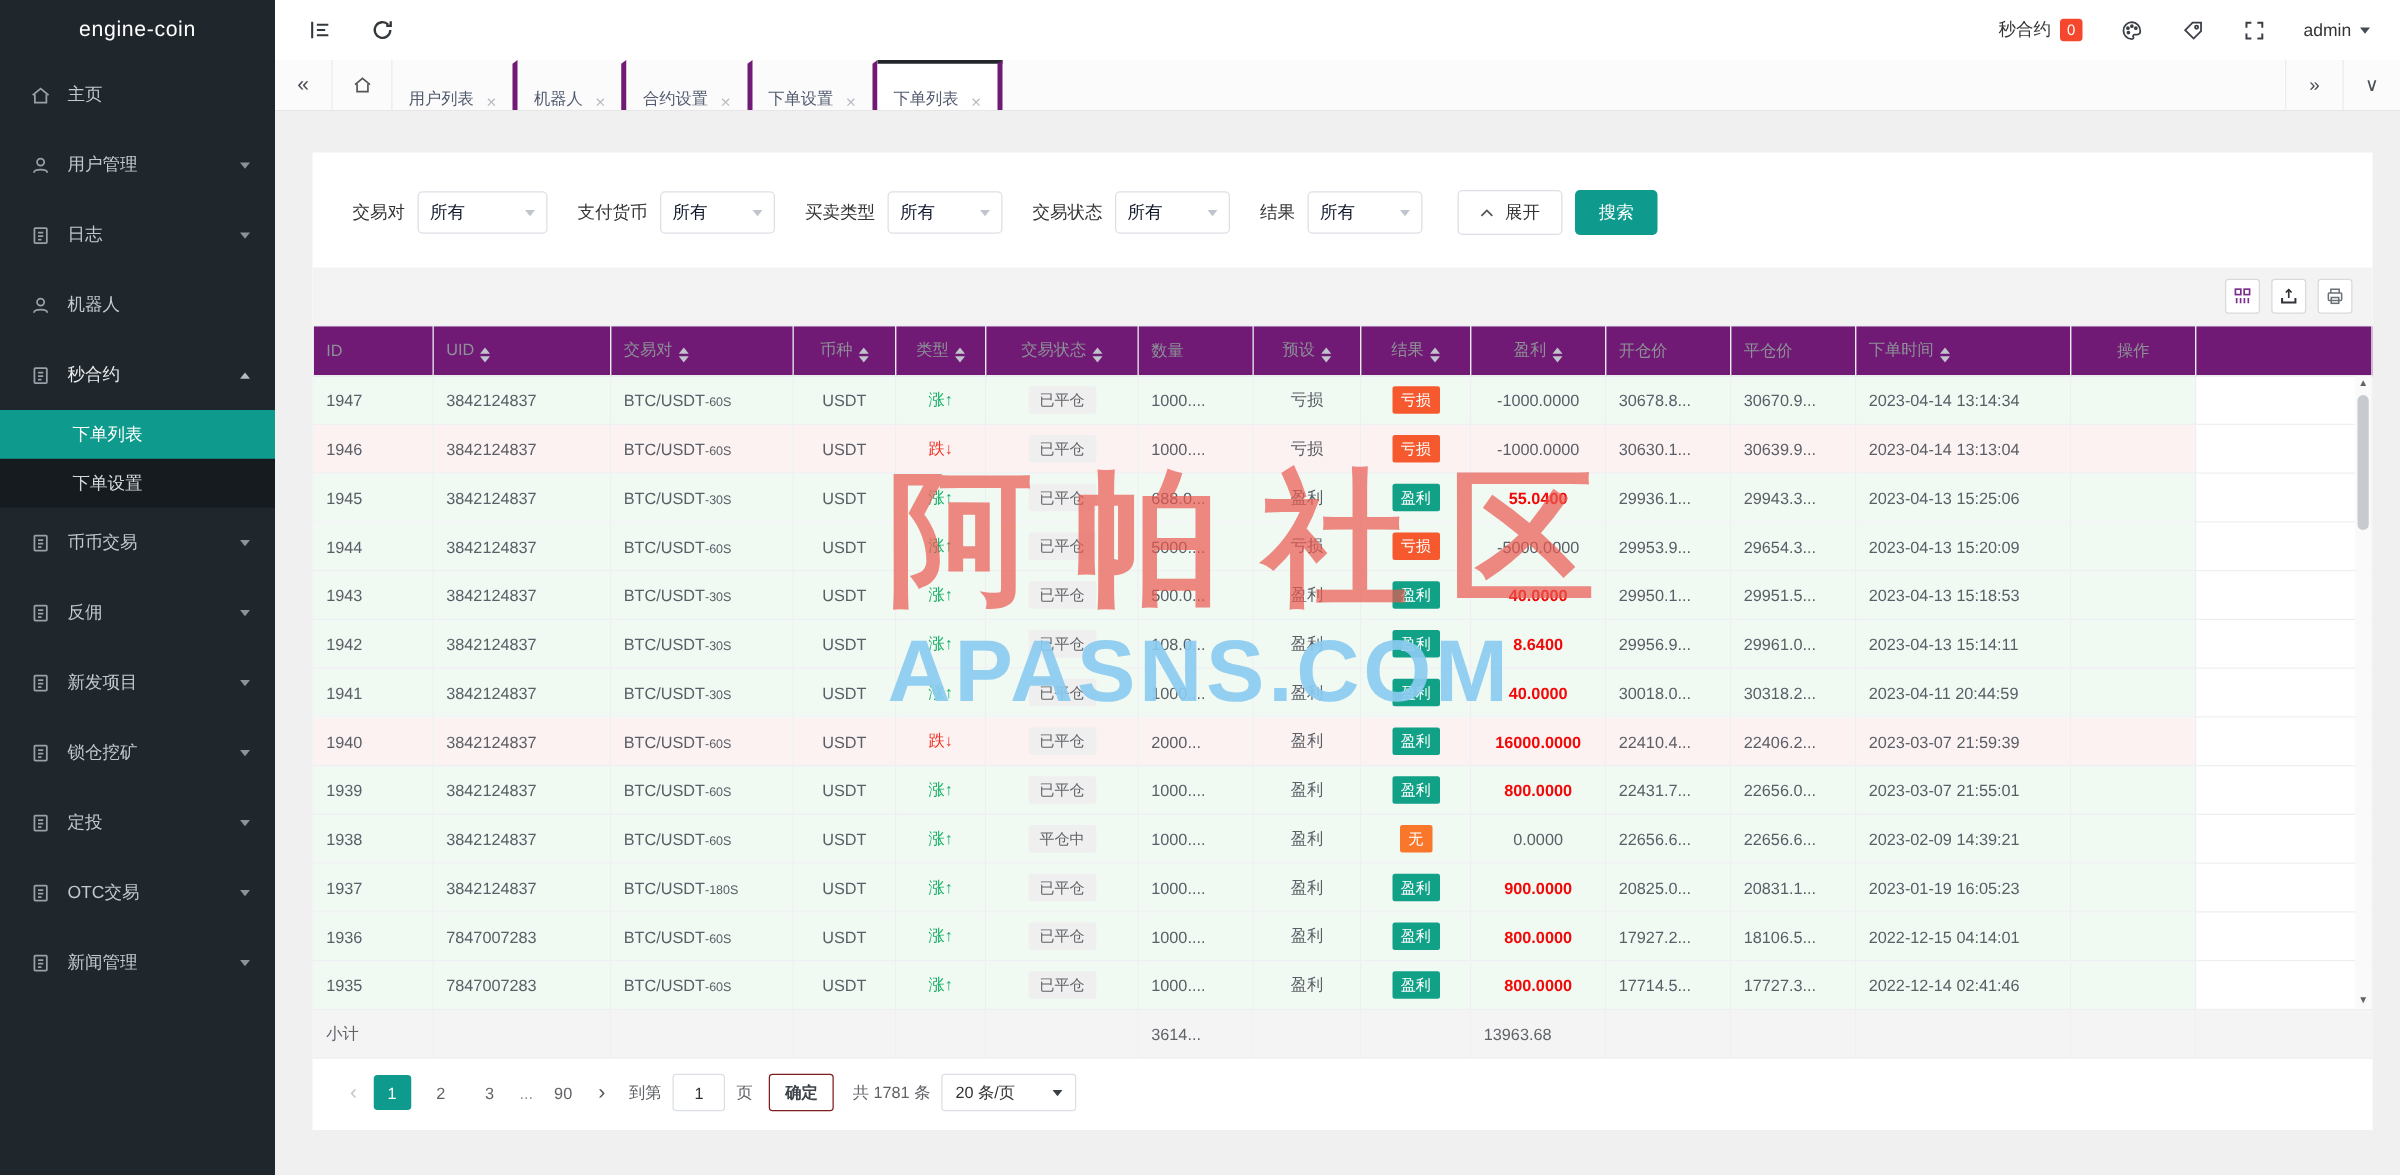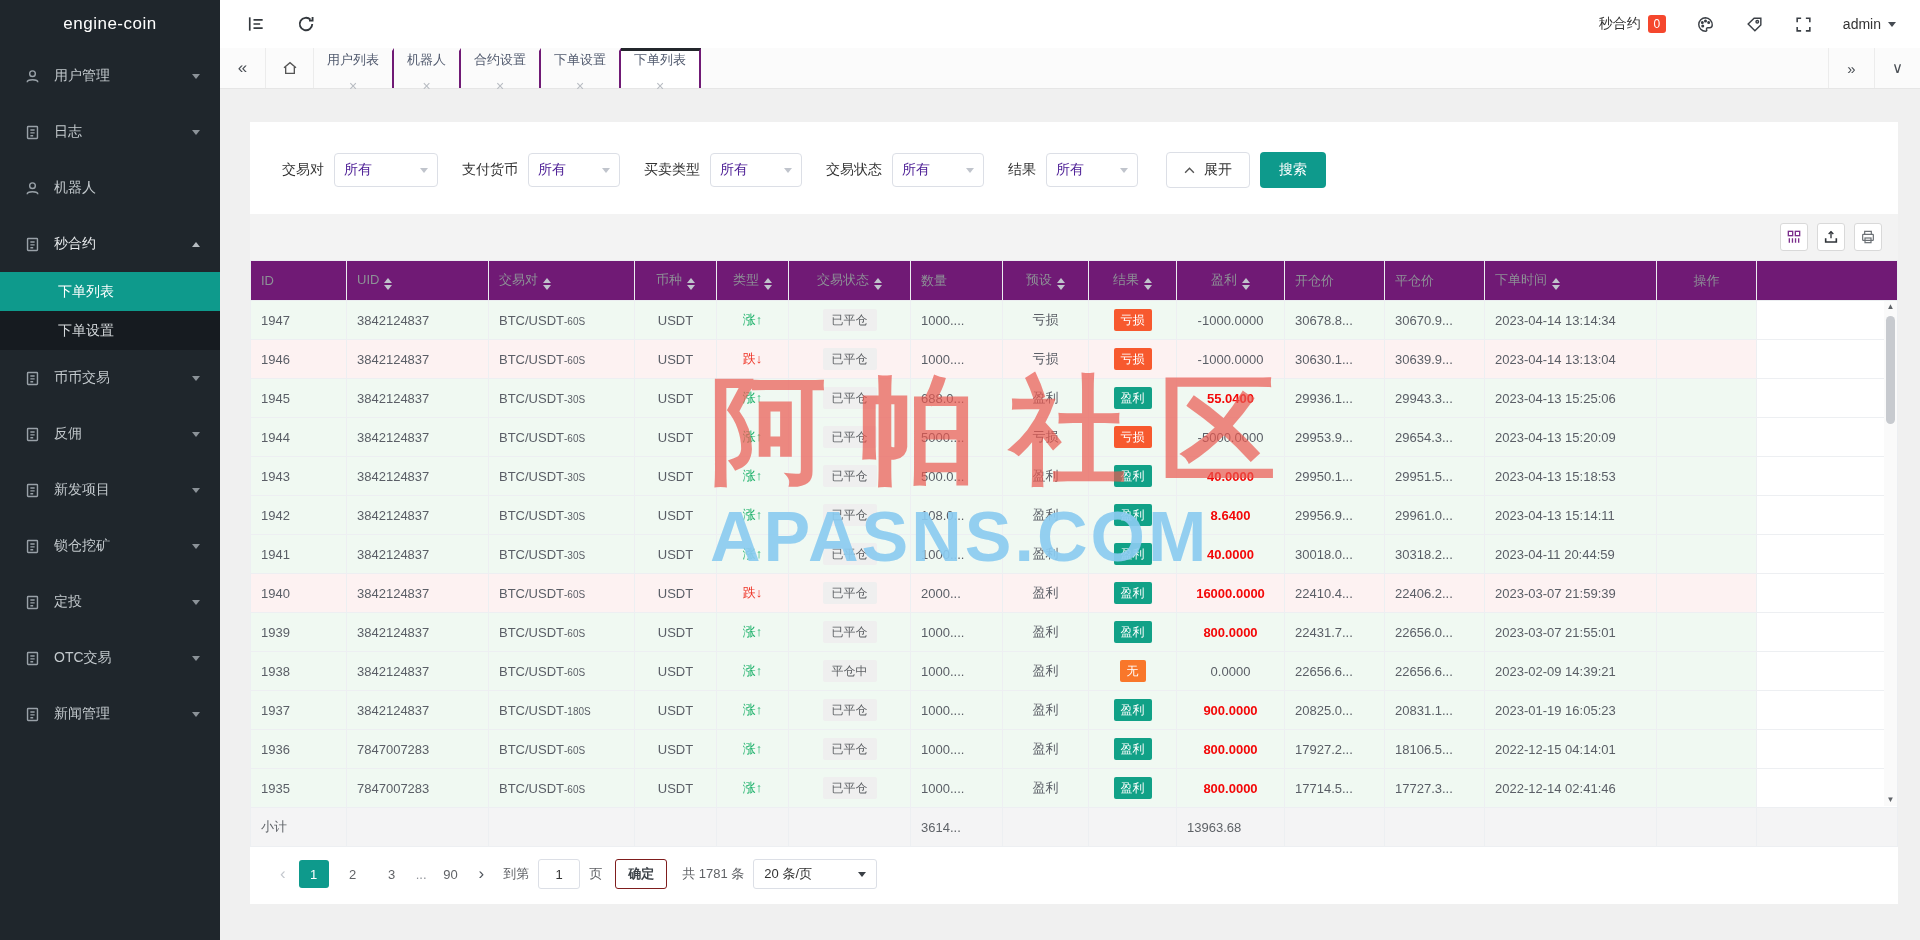--- a/index.html
+++ b/index.html
@@ -38,36 +38,36 @@
   .tri-dark { border-top:5px solid #454b52; }
 
   
   .tabbar { height:41px; background:#fbfbfb; border-bottom:1px solid #e6e6e6; display:flex; align-items:stretch; }
   .tab-nav { width:46px; display:flex; align-items:center; justify-content:center;
     border-right:1px solid #ececec; color:#4a4f55; font-size:17px; cursor:pointer; }
   .tab-home { width:48px; display:flex; align-items:center; justify-content:center;
     border-right:1px solid #ececec; color:#555; cursor:pointer; }
   .tab-home svg { width:16px; height:16px; }
   .tabs-strip { display:flex; align-items:stretch; }
-  .tab { display:flex; align-items:center; gap:10px; padding:0 13px; border-right:2px solid #701a75;
-    font-size:13px; color:#515a6e; border-top:3px solid transparent; cursor:pointer;flex-direction:column; }
+  .tab { display:flex; align-items:flex-end; gap:10px; padding:0 13px; border-right:4px solid #701a75;
+    font-size:13px; color:#515a6e; border-top:3px solid transparent; cursor:pointer; }
   .tab.active { background:#fff; border-top-color:#23272c; }
   .tab-close { color:#b8bcc2; font-size:14px; line-height:1; cursor:pointer; }
   .tab-right { margin-left:auto; display:flex; }
   .tab-rbtn { width:46px; display:flex; align-items:center; justify-content:center;
     border-left:1px solid #ececec; color:#4a4f55; font-size:15px; cursor:pointer; }
 
   
   .content { position:relative; height:851px; background:#f0f0f0; padding-top:33px; }
   .card { margin:0 22px 0 30px; background:#fff; height:782px; position:relative; }
 
   .filters { display:flex; align-items:center; padding:30px 0 0 32px; gap:24px; }
   .f-group { display:flex; align-items:center; gap:10px; font-size:14px; color:#333; }
   .f-select { width:92px; height:34px; border:1px solid #dcdfe6; border-radius:4px; background:#fff;
-    display:flex; align-items:center; padding:16px 9px; color:#4c1d95; font-size:14px; cursor:pointer; }
+    display:flex; align-items:center; padding:16px 9px; color:#0f172a; font-size:14px; cursor:pointer; }
   .f-group:first-child .f-select { width:104px; }
   .f-caret { margin-left:auto; border-left:4px solid transparent; border-right:4px solid transparent;
     border-top:5px solid #c0c4cc; }
   .btn-expand { height:36px; margin-left:4px; border:1px solid #dcdfe6; border-radius:4px; background:#fff;
     display:flex; align-items:center; gap:9px; padding:0 17px; font-size:14px; color:#333; cursor:pointer; }
   .chev-up { width:11px; height:7px; color:#555; }
   .chev-up svg { width:100%; height:100%; }
   .btn-search { height:36px; background:#0e9a8c; color:#fff; border:none; border-radius:4px;
     padding:0 19px; font-size:14px; display:flex; align-items:center; cursor:pointer; margin-left:-14px; }
 
@@ -113,35 +113,44 @@
   .pg-btn { min-width:30px; height:28px; display:flex; align-items:center; justify-content:center;
     border-radius:3px; cursor:pointer; }
   .pg-btn.active { background:#0e9a8c; color:#fff; }
   .pg-ellipsis { color:#909399; }
   .goto-label { margin-left:6px; }
   .goto-input { width:42px; height:30px; border:1px solid #dcdfe6; border-radius:3px; text-align:center;
     font-size:13px; color:#333; font-family:inherit; }
   .btn-confirm { height:30px; padding:0 12px; border:1px solid #7f1d1d; border-radius:3px; background:#fff;
     font-size:13px; color:#3d4349; font-weight:700; cursor:pointer; margin-left:4px; font-family:inherit; }
   .total-label { margin-left:6px; }
-  .size-select { width:124px; height:30px; border:1px solid #dcdfe6; border-radius:3px; background:#fff;
+  .size-select { width:108px; height:30px; border:1px solid #dcdfe6; border-radius:3px; background:#fff;
     display:flex; align-items:center; padding:0 10px; font-size:13px; color:#333; cursor:pointer; }
   .sel-caret { margin-left:auto; border-left:4px solid transparent; border-right:4px solid transparent;
     border-top:5px solid #3a3f45; }
 
   .watermark { position:absolute; left:490px; top:283px; z-index:6; pointer-events:none; text-align:left; }
   .wm1 { font-size:116px; font-weight:700; color:rgba(234,88,80,.70); letter-spacing:34px; line-height:1; white-space:nowrap;text-align:right; }
   .wm2 { font-size:70px; font-weight:700; color:rgba(139,203,240,.92); letter-spacing:3px; margin-top:14px; line-height:1; white-space:nowrap; }
 </style>
 </head>
 <body>
 
 <aside class="sidebar">
   <div class="logo">engine-coin</div>
   <nav>
+      <div class="s-item">
+        <span class="s-icon">
+          <svg viewBox="0 0 24 24" fill="none" stroke="currentColor" stroke-width="2">
+            <path d="M3 11.5 12 4l9 7.5"></path>
+            <path d="M5.5 10.5V20h13v-9.5"></path>
+          </svg>
+        </span>
+        <span class="s-label">主页</span>
+      </div>
       <div class="s-item">
         <span class="s-icon">
           <svg viewBox="0 0 24 24" fill="none" stroke="currentColor" stroke-width="2">
             <circle cx="12" cy="8" r="4"></circle>
             <path d="M4.5 20c0-4.5 15-4.5 15 0"></path>
           </svg>
         </span>
         <span class="s-label">用户管理</span>
         <span class="tri tri-down"></span>
       </div>

